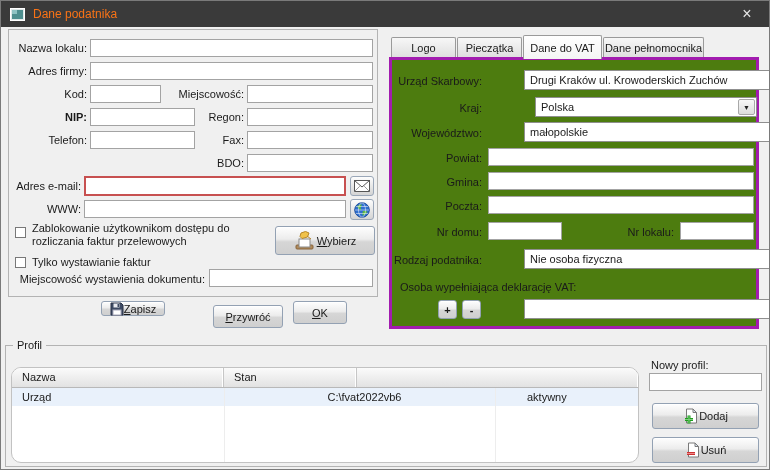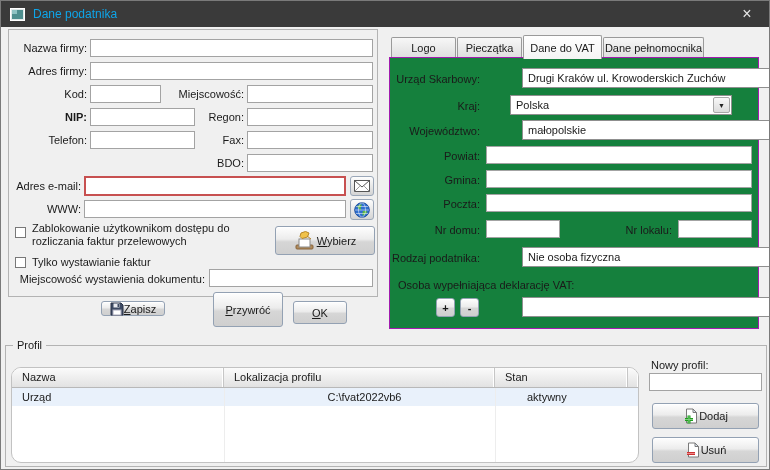--- a/index.html
+++ b/index.html
@@ -7,21 +7,21 @@
     --email-border:#c75050;
     --selected-row-bg:#e9f1fb;
   }
   *{box-sizing:border-box;margin:0;padding:0;}
   html,body{width:770px;height:470px;}
   body{font-family:"Liberation Sans",sans-serif;font-size:11px;color:#1a1a1a;background:#f0f0f0;}
   .win{position:absolute;left:0;top:0;width:770px;height:470px;background:#f0f0f0;border:1px solid #7a7a7a;overflow:hidden;}
 
   
   .titlebar{position:absolute;left:0;top:0;width:100%;height:26px;background:var(--titlebar-bg);display:flex;align-items:center;}
-  .titlebar .ttl{color:#0ea5e9;font-size:12px;margin-left:8px;}
+  .titlebar .ttl{color:#f97316;font-size:12px;margin-left:8px;}
   .titlebar .app-ico{margin-left:9px;display:flex;}
   .close-btn{position:absolute;right:0;top:0;width:44px;height:26px;display:flex;align-items:center;justify-content:center;color:#e6e6e6;font-size:16px;cursor:pointer;}
 
   
   .lbl{position:absolute;text-align:right;white-space:nowrap;line-height:14px;}
   .lbl.bold{font-weight:bold;}
   .txt{position:absolute;height:18px;border:1px solid #a3a3a3;background:#fff;font:11px "Liberation Sans",sans-serif;padding:0 3px;outline:none;}
   .txt.email{border:2px solid var(--email-border);}
   .frame{position:absolute;border:1px solid #b3b3b3;background:#f0f0f0;}
 
@@ -44,21 +44,21 @@
   .combo-text{position:absolute;left:5px;top:3px;right:20px;white-space:nowrap;overflow:hidden;}
   .combo-arrow{position:absolute;right:1px;top:1px;bottom:1px;width:17px;
        border:1px solid #a8a8a8;border-radius:2px;
        background:linear-gradient(#f8f8f8,#dcdcdc);
        display:flex;align-items:center;justify-content:center;font-size:7px;color:#222;}
 
   
   .tab{position:absolute;top:36px;height:21px;border:1px solid #9a9a9a;border-bottom:none;border-radius:2px 2px 0 0;
        background:linear-gradient(#f7f7f7,#dedede);display:flex;align-items:center;justify-content:center;cursor:pointer;white-space:nowrap;}
   .tab.active{top:34px;height:24px;background:linear-gradient(#ffffff,#f4f4f4);z-index:3;}
-  .panel{position:absolute;border:1px solid #a21caf;background:#15803d;z-index:1;}
+  .panel{position:absolute;border:3px solid #a21caf;background:#4d7c0f;z-index:1;}
 
   
   .grid{position:absolute;background:#fff;border:1px solid #c2c2c2;overflow:hidden;}
   .grid-header{display:flex;height:20px;background:linear-gradient(#fbfbfb,#e2e2e2);border-bottom:1px solid #b8b8b8;}
   .gh-cell{line-height:19px;padding-left:10px;border-right:1px solid #c6c6c6;box-shadow:inset -1px 0 0 #fff;}
   .grid-row{display:flex;height:18px;background:var(--selected-row-bg);}
   .gr-cell{line-height:18px;padding-left:10px;white-space:nowrap;overflow:hidden;}
   .col-sep{position:absolute;top:20px;bottom:0;width:1px;background:#ededed;}
 
   .group-label{position:absolute;background:#f0f0f0;padding:0 4px;line-height:12px;}
@@ -75,21 +75,21 @@
         <rect x="2" y="2" width="11" height="9" fill="#4e8f8f"></rect>
         <rect x="2" y="2" width="5" height="4" fill="#8fc3c3"></rect>
       </svg>
     </span>
     <span class="ttl">Dane podatnika</span>
     <span class="close-btn">×</span>
   </div>
 
   <div class="frame" style="left:7px;top:28px;width:370px;height:268px;">
 
-    <span class="lbl" style="left:0;width:78px;top:11px;">Nazwa firmy:</span>
+    <span class="lbl" style="left:0;width:78px;top:11px;">Nazwa lokalu:</span>
     <input class="txt" style="left: 81px; top: 9px; width: 283px;">
 
     <span class="lbl" style="left:0;width:78px;top:34px;">Adres firmy:</span>
     <input class="txt" style="left: 81px; top: 32px; width: 283px;">
 
     <span class="lbl" style="left:0;width:78px;top:57px;">Kod:</span>
     <input class="txt" style="left: 81px; top: 55px; width: 71px;">
     <span class="lbl" style="left:155px;width:80px;top:57px;">Miejscowość:</span>
     <input class="txt" style="left: 238px; top: 55px; width: 126px;">
 
@@ -150,21 +150,21 @@
 
   <span class="btn" style="left:100px;top:300px;width:64px;height:15px;">
     <svg width="14" height="14" viewBox="0 0 14 14">
       <path d="M1 1 h10 l2 2 v10 h-12 z" fill="#3d4a63" stroke="#2a3348"></path>
       <rect x="3.5" y="1.5" width="6" height="4" fill="#e8eaf0"></rect>
       <rect x="7.5" y="2" width="1.6" height="3" fill="#3d4a63"></rect>
       <rect x="3" y="8" width="8" height="5" fill="#fff" stroke="#aab"></rect>
     </svg>
     <span class="accel">Zapisz</span>
   </span>
-  <span class="btn" style="left:212px;top:291px;width:70px;height:35px;">
+  <span class="btn" style="left:212px;top:304px;width:70px;height:23px;">
     <span class="accel">Przywróć</span>
   </span>
   <span class="btn" style="left:292px;top:300px;width:54px;height:23px;">
     <span class="accel">OK</span>
   </span>
 
   <span class="tab" style="left:390px;width:65px;">
       <span>Logo</span>
     </span>
   <span class="tab" style="left:456px;width:65px;">
@@ -179,21 +179,21 @@
 
   <div class="panel" style="left:388px;top:56px;width:370px;height:272px;">
 
     <span class="lbl" style="left:0;width:90px;top:14px;">Urząd Skarbowy:</span>
     <div class="combo" style="left:96px;top:10px;width:266px;">
       <span class="combo-text">Drugi Kraków ul. Krowoderskich Zuchów</span>
       <span class="combo-arrow">▼</span>
     </div>
 
     <span class="lbl" style="left:0;width:90px;top:41px;">Kraj:</span>
-    <div class="combo" style="left:84px;top:37px;width:222px;">
+    <div class="combo" style="left:107px;top:37px;width:222px;">
       <span class="combo-text">Polska</span>
       <span class="combo-arrow">▼</span>
     </div>
 
     <span class="lbl" style="left:0;width:90px;top:66px;">Województwo:</span>
     <div class="combo" style="left:96px;top:62px;width:266px;">
       <span class="combo-text">małopolskie</span>
       <span class="combo-arrow">▼</span>
     </div>
 
@@ -230,21 +230,20 @@
       <span class="combo-arrow">▼</span>
     </div>
   </div>
 
   <div class="frame" style="left:4px;top:344px;width:762px;height:122px;"></div>
   <span class="group-label" style="left:12px;top:338px;">Profil</span>
 
   <div class="grid" style="left:10px;top:366px;width:628px;height:96px;border-radius:10px;">
     <div class="grid-header">
       <span class="gh-cell" style="width:212px;">Nazwa</span>
-      <span class="gh-cell" style="width:271px;">Lokalizacja profilu</span>
       <span class="gh-cell" style="width:133px;">Stan</span>
       <span class="gh-cell" style="flex:1;border-right:none;"></span>
     </div>
     <div class="grid-row">
       <span class="gr-cell" style="width:212px;">Urząd</span>
       <span class="gr-cell" style="width:271px;text-align:center;">C:\fvat2022vb6</span>
       <span class="gr-cell" style="width:133px;padding-left:32px;">aktywny</span>
     </div>
     <span class="col-sep" style="left:212px;"></span>
     <span class="col-sep" style="left:483px;"></span>

